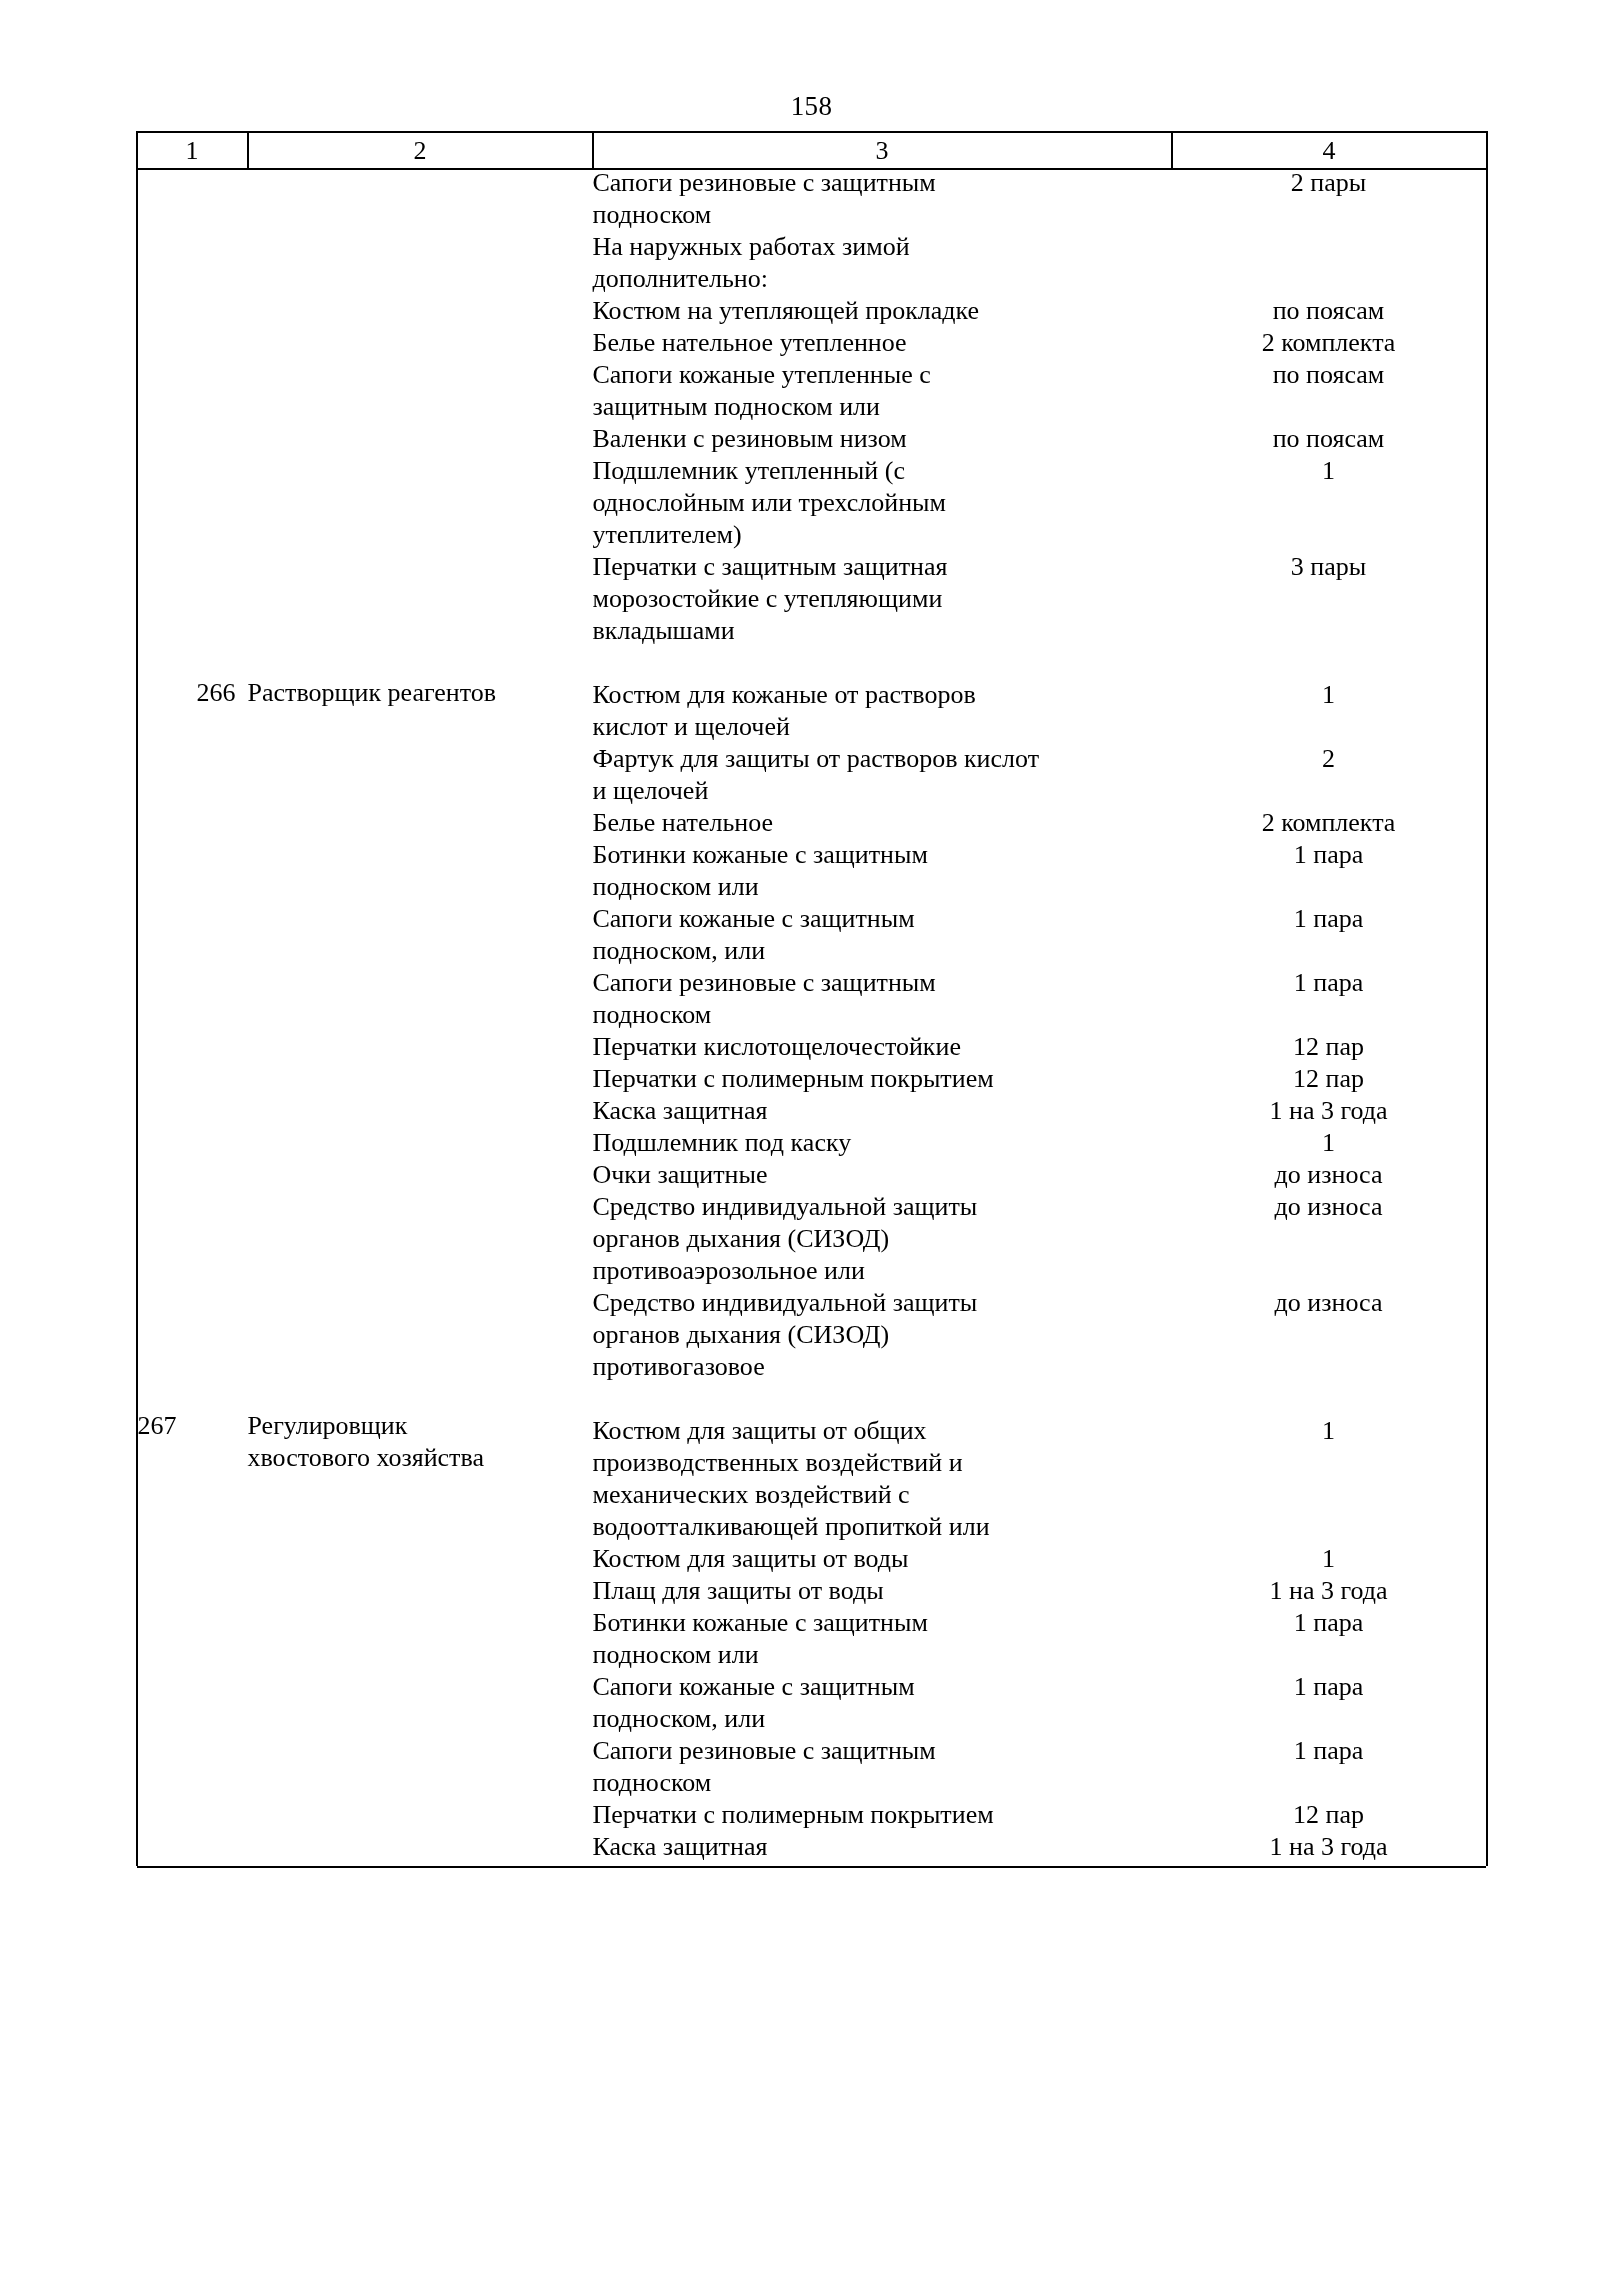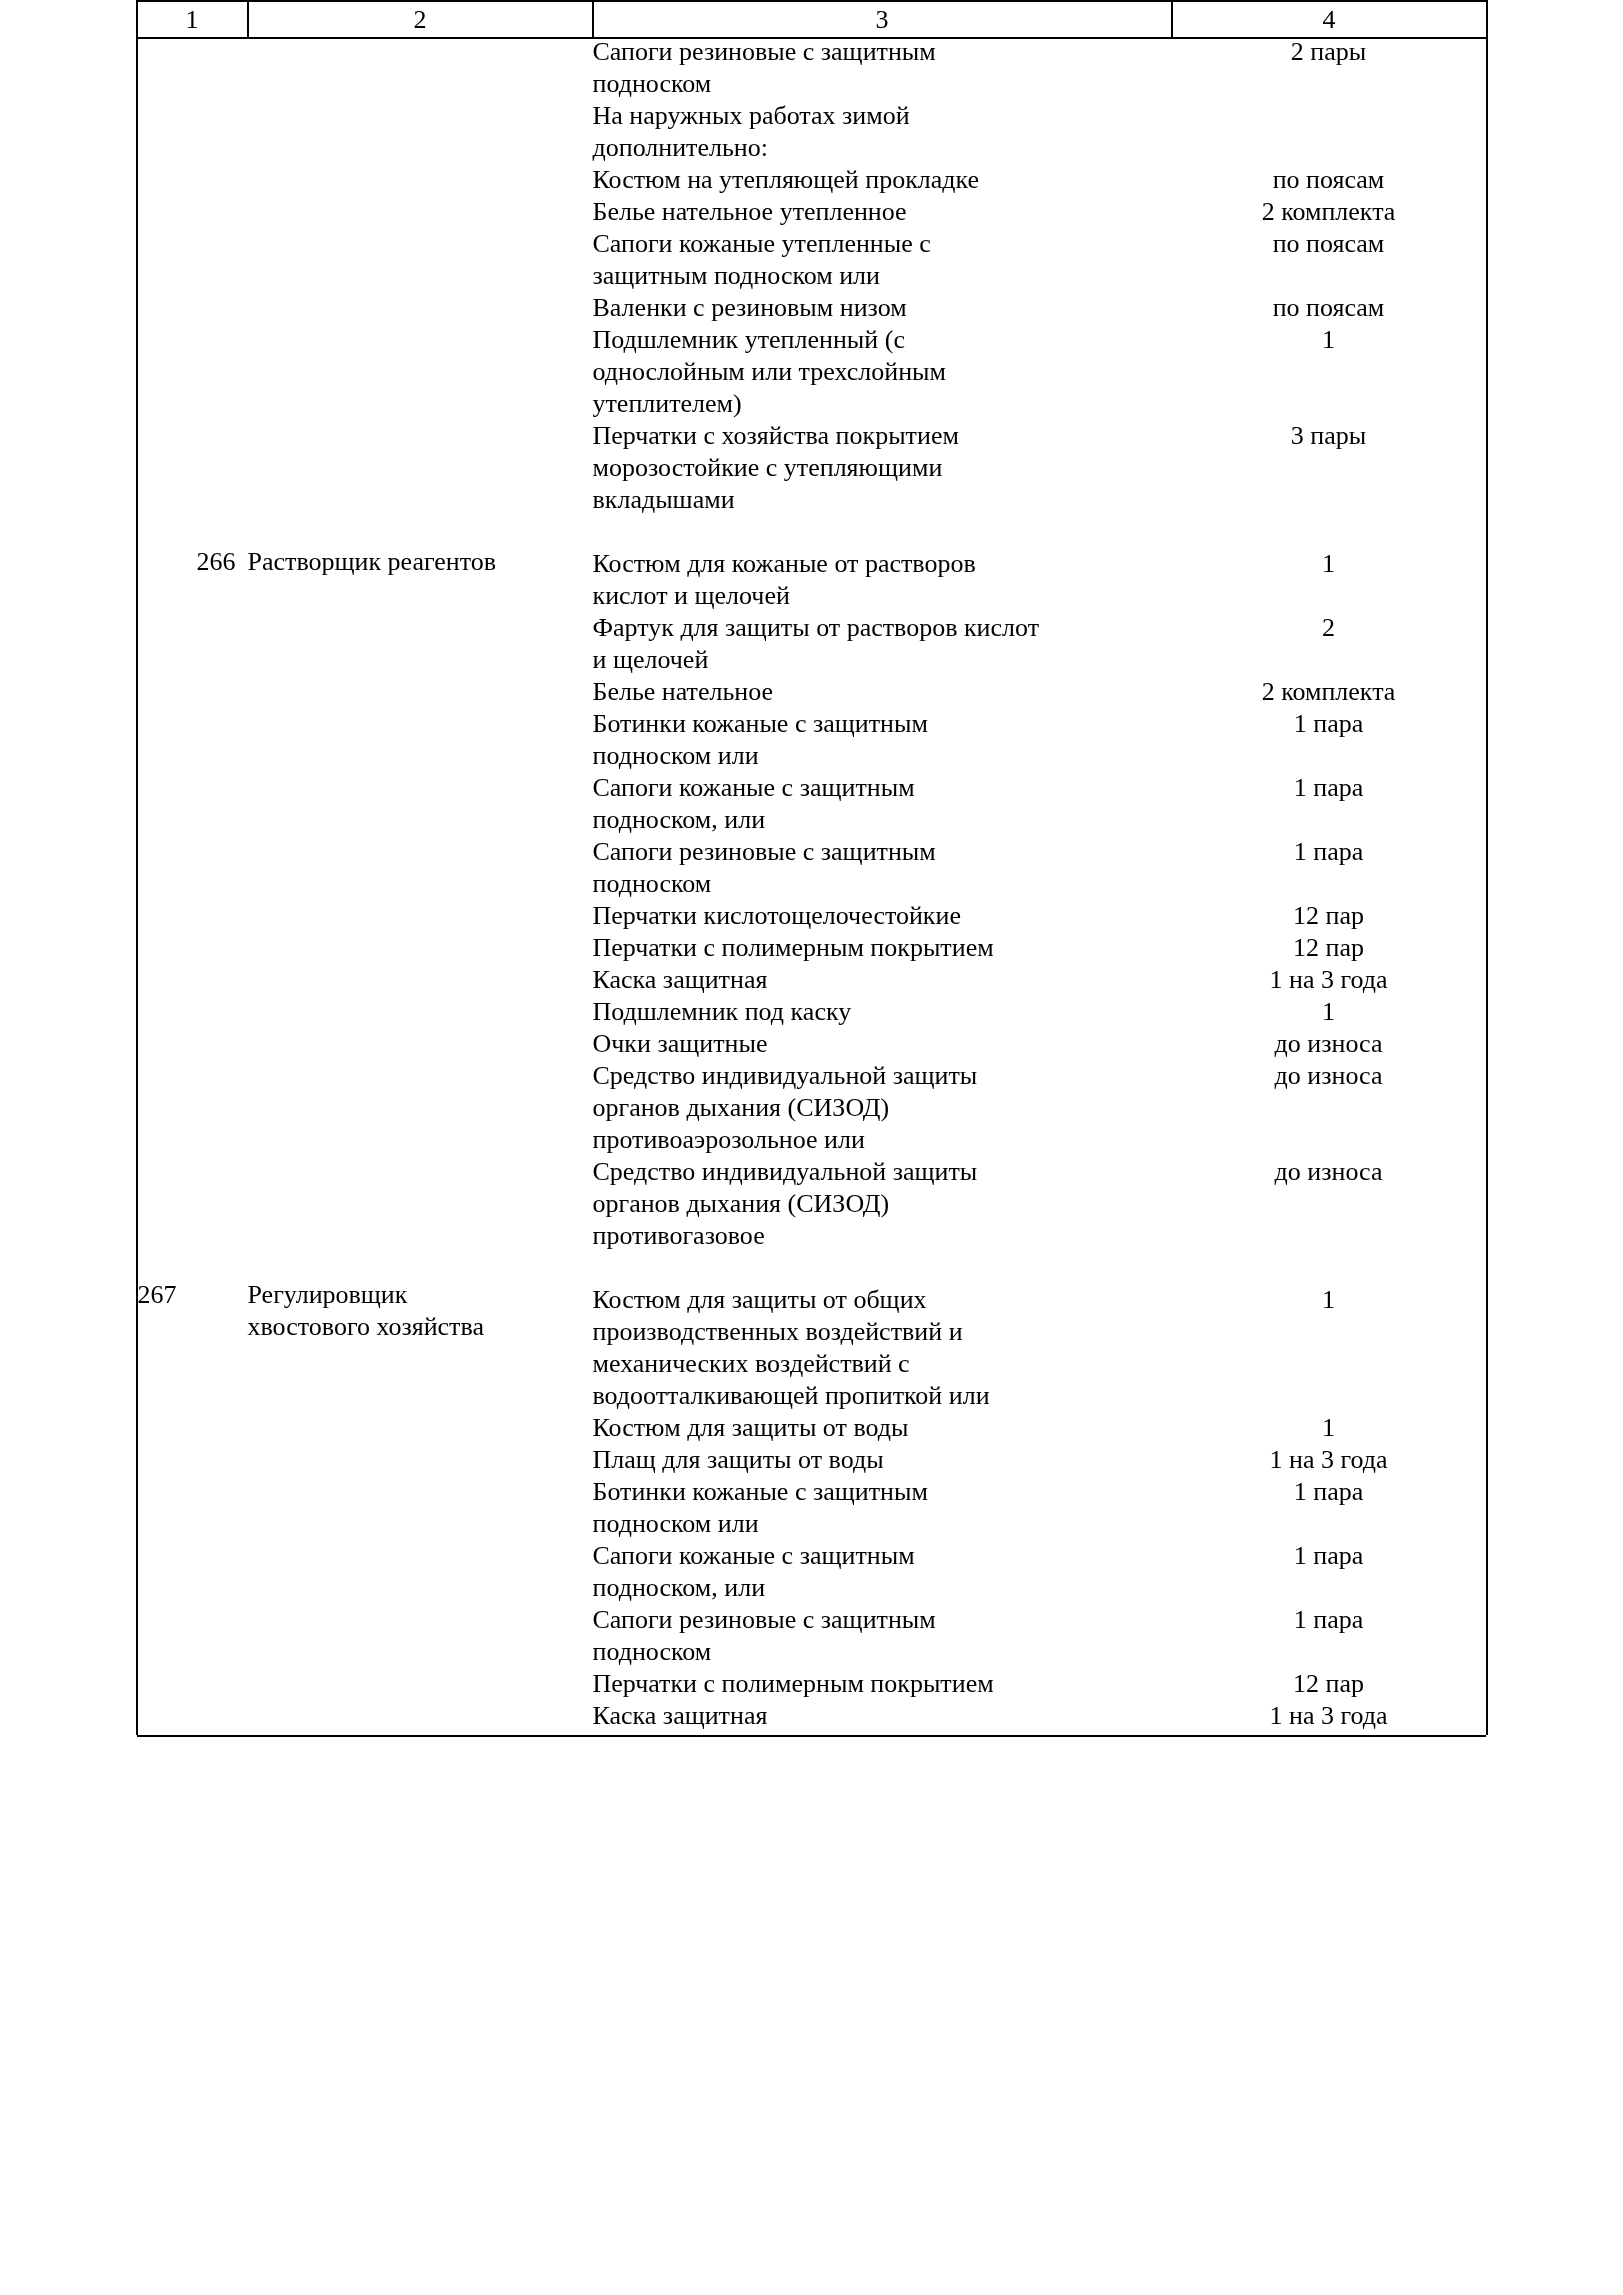--- a/index.html
+++ b/index.html
@@ -94,20 +94,21 @@
     width: 1349px;
     margin: 0 auto;
     border-top: 2px solid #000000;
   }
 </style>
 </head>
 <body>
 
 <div class="page">
 
+  <div class="page-number">158</div>
 
   <table class="doc">
     <colgroup>
       <col style="width:111px">
       <col style="width:345px">
       <col style="width:579px">
       <col style="width:315px">
     </colgroup>
     <tbody>
       <tr class="colnums">
@@ -144,21 +145,21 @@
             <div class="line it">На наружных работах зимой</div>
             <div class="line it">дополнительно:</div>
             <div class="line">Костюм на утепляющей прокладке</div>
             <div class="line">Белье нательное утепленное</div>
             <div class="line">Сапоги кожаные утепленные с</div>
             <div class="line">защитным подноском или</div>
             <div class="line">Валенки с резиновым низом</div>
             <div class="line">Подшлемник утепленный (с</div>
             <div class="line">однослойным или трехслойным</div>
             <div class="line">утеплителем)</div>
-            <div class="line">Перчатки с хозяйства покрытием</div>
+            <div class="line">Перчатки с защитным защитная</div>
             <div class="line">морозостойкие с утепляющими</div>
             <div class="line">вкладышами</div>
             <div style="height: 32px;"></div>
             <div class="line">Костюм для кожаные от растворов</div>
             <div class="line">кислот и щелочей</div>
             <div class="line">Фартук для защиты от растворов кислот</div>
             <div class="line">и щелочей</div>
             <div class="line">Белье нательное</div>
             <div class="line">Ботинки кожаные с защитным</div>
             <div class="line">подноском или</div>

